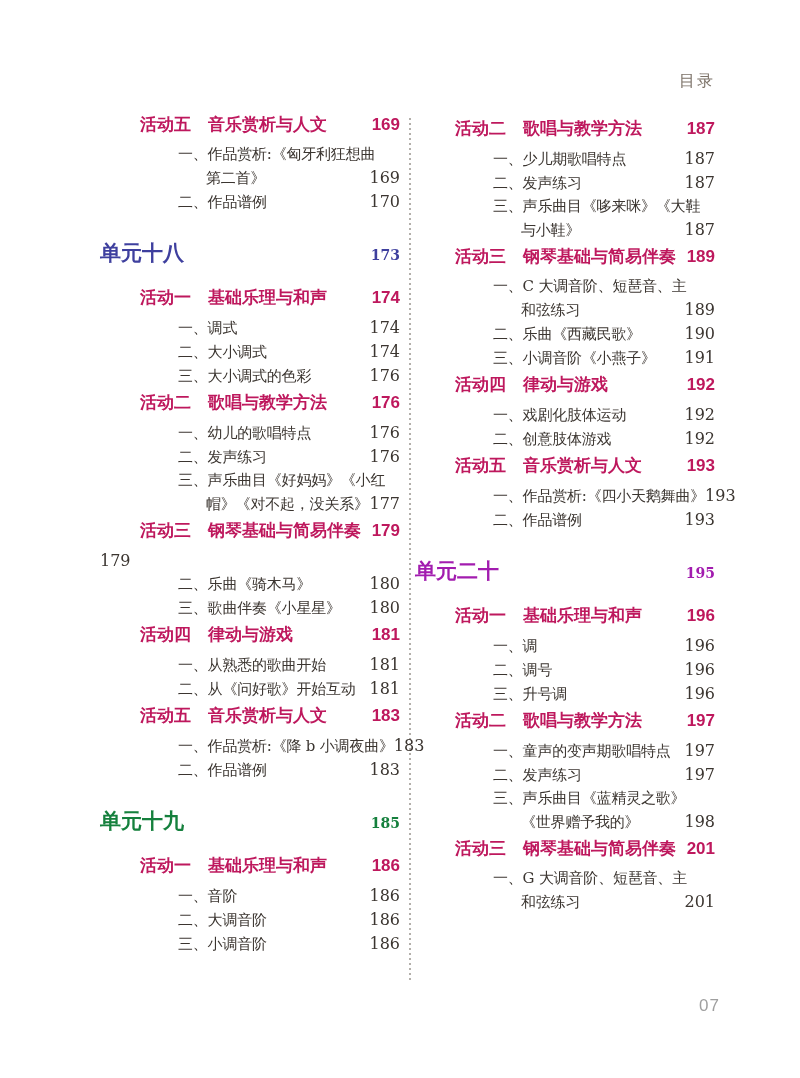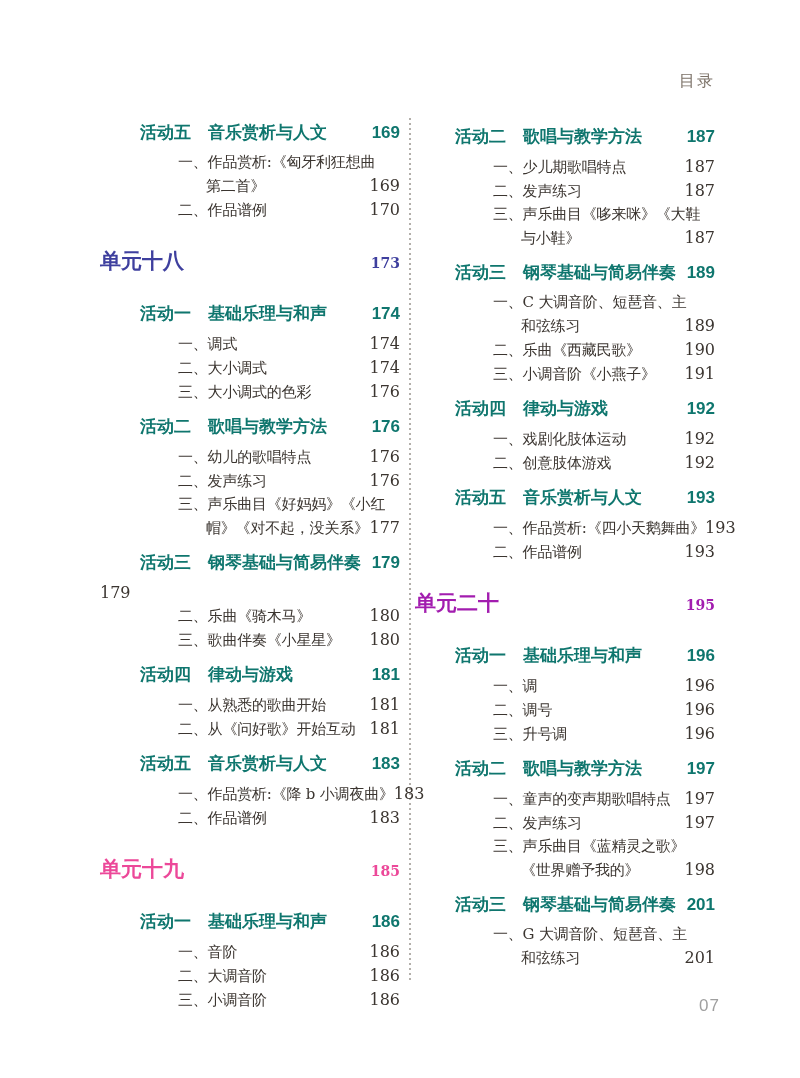--- a/index.html
+++ b/index.html
@@ -38,21 +38,21 @@
   }
   .row .lbl{white-space:nowrap;}
   .row.unit{
     font-family:"DejaVu Serif","Liberation Serif",serif;
     font-weight:bold;font-size:21px;line-height:26px;
     margin:26px 0 15px;
   }
   .row.unit .num{font-size:14px;}
   .row.activity{
     font-weight:bold;font-size:17px;line-height:22px;
-    margin:12px 0 7px;color:#0f766e;
+    margin:4px 0 7px;color:#be185d;
   }
   .row.activity .lbl{padding-left:40px;}
   .row.activity .num{font-size:17px;}
   .row.subline{
     font-family:"DejaVu Serif","Liberation Serif",serif;
     font-size:15px;line-height:23px;letter-spacing:-0.2px;
     color:#3b3530;
   }
   .row.subline .lbl{padding-left:78px;}
   .row.subline.cont .lbl{padding-left:106px;}
@@ -151,21 +151,21 @@
         <span class="num">183</span>
       </div>
       <div class="row subline">
         <span class="lbl">一、作品赏析:《降 b 小调夜曲》</span>
         <span class="num">183</span>
       </div>
       <div class="row subline">
         <span class="lbl">二、作品谱例</span>
         <span class="num">183</span>
       </div>
-      <div class="row unit" style="color: #ec4899; gap: 24px;">
+      <div class="row unit" style="color: #15803d; gap: 24px;">
         <span class="lbl">单元十九</span>
         <span class="num">185</span>
       </div>
       <div class="row activity">
         <span class="lbl">活动一　基础乐理与和声</span>
         <span class="num">186</span>
       </div>
       <div class="row subline">
         <span class="lbl">一、音阶</span>
         <span class="num">186</span>

